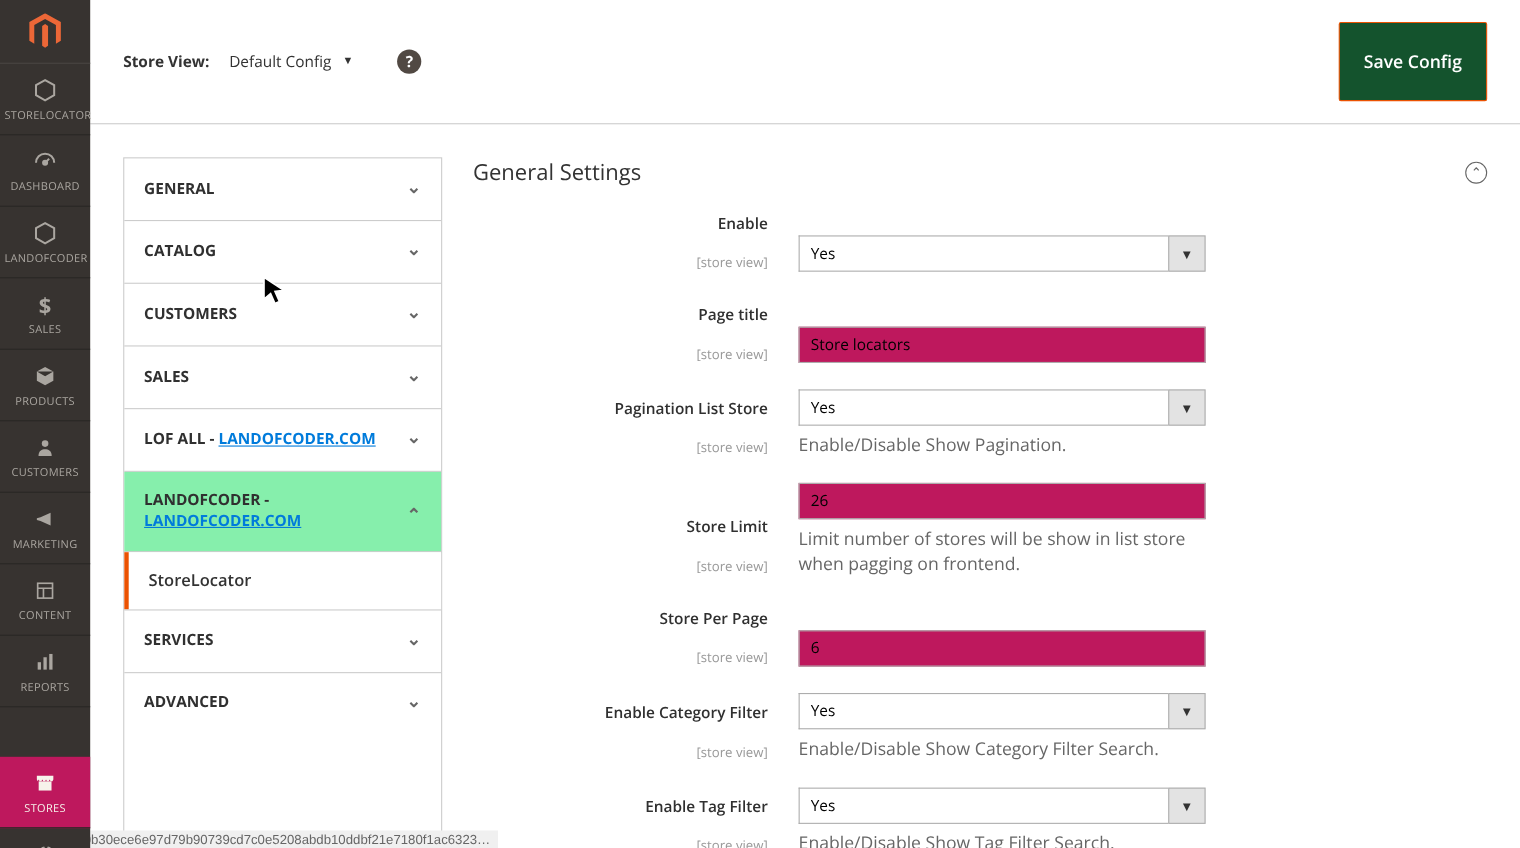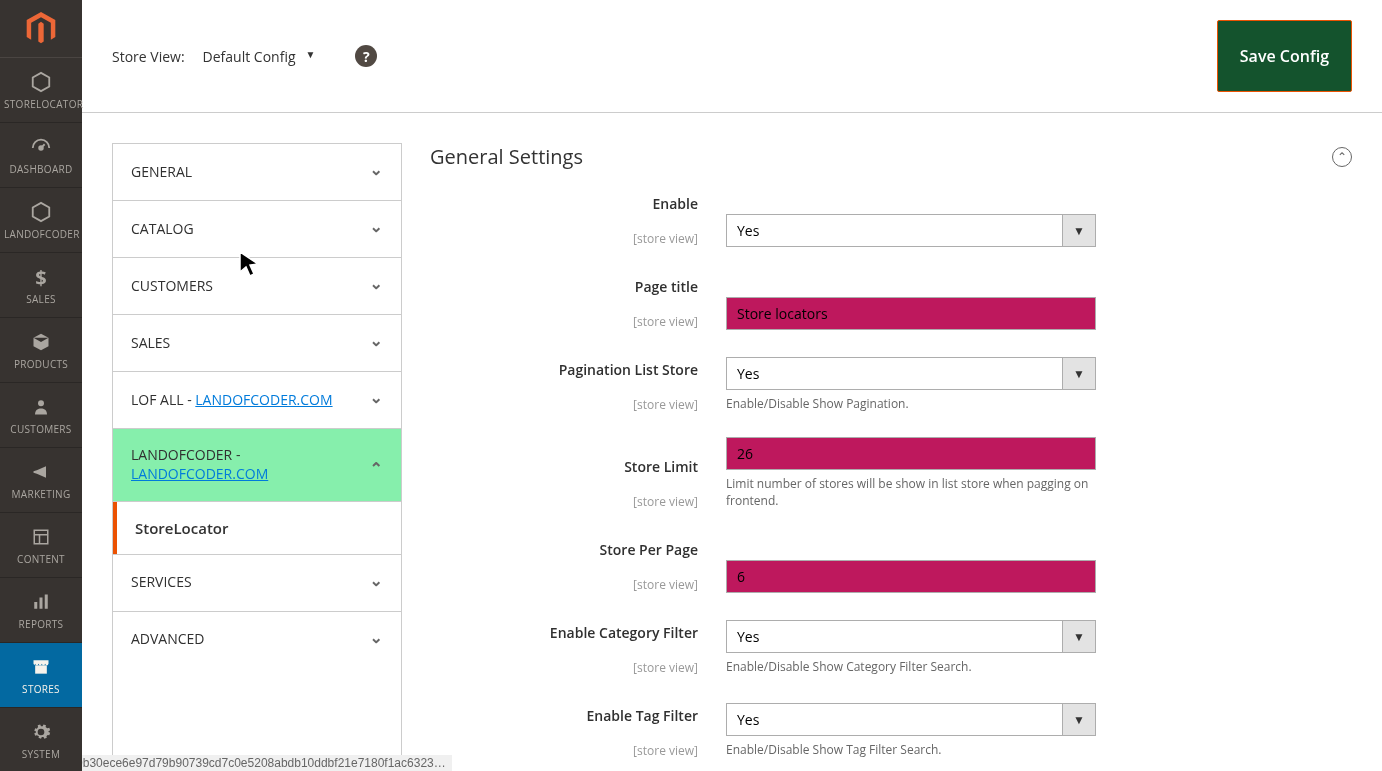--- a/index.html
+++ b/index.html
@@ -4,36 +4,36 @@
 <style>
 * { margin: 0; padding: 0; box-sizing: border-box; font-family: 'Open Sans', -apple-system, BlinkMacSystemFont, sans-serif; }
 body { background: #fff; color: #333; font-size: 13px; overflow-x: hidden; }
 
 
 .admin-sidebar { position: fixed; left: 0; top: 0; width: 82px; height: 100%; background: #373330; z-index: 100; }
 .logo { height: 58px; display: flex; align-items: center; justify-content: center; border-bottom: 1px solid #4a4542; }
 .logo svg { width: 34px; height: 34px; }
 .nav-items { display: flex; flex-direction: column; }
 .nav-item { padding: 11px 4px; text-align: center; cursor: pointer; color: #aaa6a0; border-bottom: 1px solid #2a2725; }
-.nav-item.active { background: #0369a1; color: #f7f3eb; }
+.nav-item.active { background: #be185d; color: #f7f3eb; margin-top: 45px; }
 .nav-item .nav-icon { height: 26px; display: flex; align-items: center; justify-content: center; font-size: 20px; }
 .nav-item .nav-label { font-size: 10px; letter-spacing: 0.3px; margin-top: 2px; text-transform: uppercase; }
 
 
 .top-bar { margin-left: 82px; padding: 20px 30px; display: flex; align-items: center; border-bottom: 1px solid #ccc; }
-.store-view-label { font-size: 14px; font-weight: 400; color: #333; margin-right: 18px; }
+.store-view-label { font-size: 14px; font-weight: 700; color: #333; margin-right: 18px; }
 .store-view-select { font-size: 14px; color: #333; display: inline-flex; align-items: flex-start; cursor: pointer; }
 .store-view-select .caret { margin-left: 10px; font-size: 10px; }
 .help-icon { width: 22px; height: 22px; border-radius: 50%; background: #514943; color: #fff; font-weight: 700; display: inline-flex; align-items: center; justify-content: center; margin-left: 40px; font-size: 14px; }
 .btn-primary { margin-left: auto; background: #14532d; color: #fff; border: 1px solid #eb5202; padding: 24px 22px; font-size: 16px; font-weight: 600; cursor: pointer; border-radius: 2px; }
 
 
 .main { margin-left: 82px; padding: 30px; display: flex; gap: 28px; }
 .config-nav { width: 290px; flex-shrink: 0; border: 1px solid #ccc; background: #fff; }
-.config-nav .section { border-bottom: 1px solid #ccc; padding: 17px 18px; display: flex; align-items: center; justify-content: space-between; cursor: pointer; font-size: 14px; font-weight: 400; color: #303030; text-transform: uppercase; }
+.config-nav .section { border-bottom: 1px solid #ccc; padding: 17px 18px; display: flex; align-items: center; justify-content: space-between; cursor: pointer; font-size: 14px; font-weight: 700; color: #303030; text-transform: uppercase; }
 .config-nav .section:last-child { border-bottom: none; }
 .config-nav .section.expanded { background: #86efac; }
 .config-nav .section-title { line-height: 1.35; padding-right: 10px; }
 .config-nav .section .link-part { color: #007bdb; text-decoration: underline; }
 .config-nav .sub-item { padding: 16px 18px 16px 22px; font-size: 15px; color: #333; font-weight: 600; cursor: pointer; }
 .config-nav .sub-item.active { border-left: 4px solid #eb5202; background: #fff; padding-left: 18px; }
 .chevron { font-size: 16px; color: #666; transition: transform .1s; }
 .chevron.down::before { content: "⌄"; display:inline-block; position:relative; top:-3px; font-weight:700;}
 .chevron.up::before { content: "⌃"; display:inline-block; position:relative; top:3px; font-weight:700;}
 
@@ -46,21 +46,21 @@
 .form-row { display: flex; align-items: flex-end; margin-bottom: 24px; }
 .form-label-col { width: 296px; text-align: right; padding-right: 28px; padding-top: 6px; }
 .form-label { font-size: 14px; color: #303030; font-weight: 600; }
 .form-scope { font-size: 12px; color: #999; display: block; margin-top: 17px; }
 .form-field-col { flex: 1; max-width: 370px; }
 .form-control, .form-select-wrap { width: 100%; }
 .form-control { border: 1px solid #adadad; padding: 7px 10px; font-size: 14px; height: 33px; background: #be185d; }
 .form-select-wrap { display: flex; }
 .form-select { flex: 1; border: 1px solid #adadad; border-right: none; padding: 6px 10px; font-size: 14px; height: 33px; background:#fff; appearance:none; -webkit-appearance:none;}
 .form-select-btn { width: 34px; height: 33px; background: #e3e3e3; border: 1px solid #adadad; display:flex; align-items:center; justify-content:center; color:#333; font-size:12px;}
-.form-hint { font-size: 12px; color: #666; margin-top: 6px; line-height: 1.4; }
+.form-hint { font-size: 16px; color: #666; margin-top: 6px; line-height: 1.4; }
 
 .subsection { margin-top: 14px; margin-left: 84px; border-left: 4px solid #ccc; padding: 6px 0 6px 20px; margin-bottom: 22px; }
 .subsection-title { font-size: 16px; font-weight: 400; color: #666; }
 
 .status-url { position: fixed; bottom: 0; left: 0; background: #f0f0f0; color: #666; font-size: 12px; padding: 1px 6px; font-family: sans-serif; }
 </style>
 </head>
 <body>
 
 <div class="admin-sidebar">

